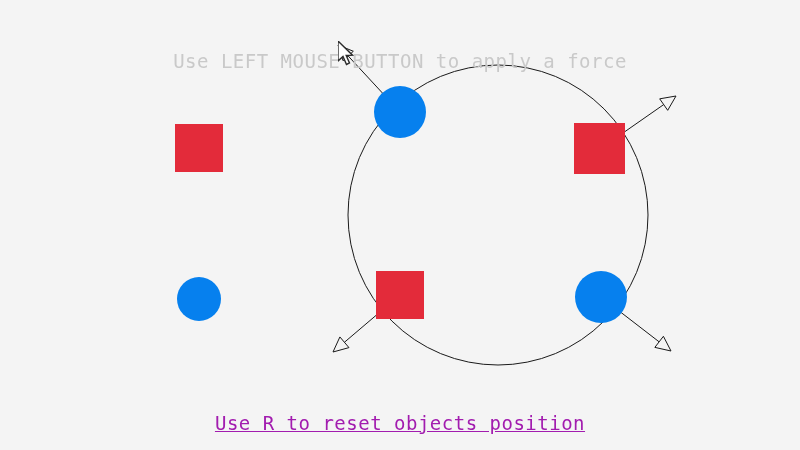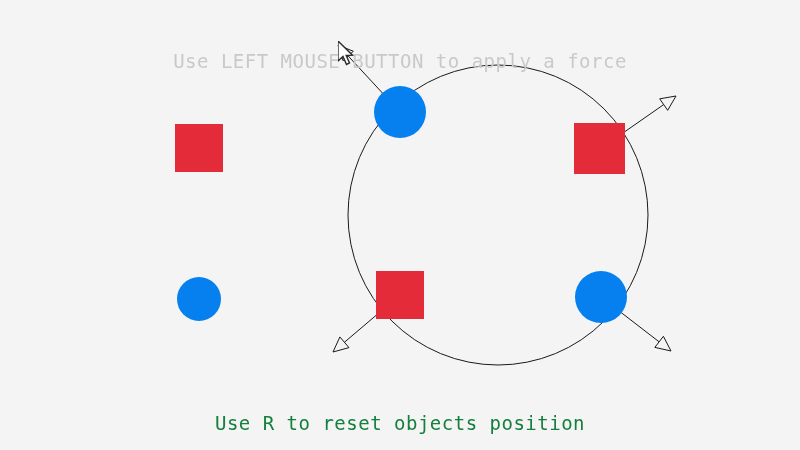--- a/index.html
+++ b/index.html
@@ -90,20 +90,20 @@
       <div class="body-shape body-square" style="background: rgb(227, 43, 58); left: 175px; top: 124px; width: 48px; height: 48px;"></div>
       <div class="body-shape body-circle" style="background: rgb(6, 128, 238); left: 177px; top: 277px; width: 44px; height: 44px;"></div>
       <div class="body-shape body-circle" style="background: rgb(6, 128, 238); left: 374px; top: 86px; width: 52px; height: 52px;"></div>
       <div class="body-shape body-square" style="background: rgb(227, 43, 58); left: 574px; top: 123px; width: 51px; height: 51px;"></div>
       <div class="body-shape body-square" style="background: rgb(227, 43, 58); left: 376px; top: 271px; width: 48px; height: 48px;"></div>
       <div class="body-shape body-circle" style="background: rgb(6, 128, 238); left: 575px; top: 271px; width: 52px; height: 52px;"></div>
     </div>
 
   <div id="text-layer">
     <div class="hint hint-top" style="color: rgb(201, 201, 201);">Use LEFT MOUSE BUTTON to apply a force</div>
-    <div class="hint hint-bottom" style="color: #15803d;">Use R to reset objects position</div>
+    <div class="hint hint-bottom" style="color: #a21caf; text-decoration: underline;">Use R to reset objects position</div>
   </div>
 
   <svg id="cursor" width="22" height="30" viewBox="0 0 22 30" style="left: 338px; top: 41px;">
     <polygon id="cursor-poly" points="0,0 0,20 5,15.5 8.5,23.5 11.5,22 8.2,14.5 14.5,14.2" fill="#ffffff" stroke="#2b2b2b" stroke-width="1.4" stroke-linejoin="miter"></polygon>
   </svg>
 
 </div>
 
 </body></html>

